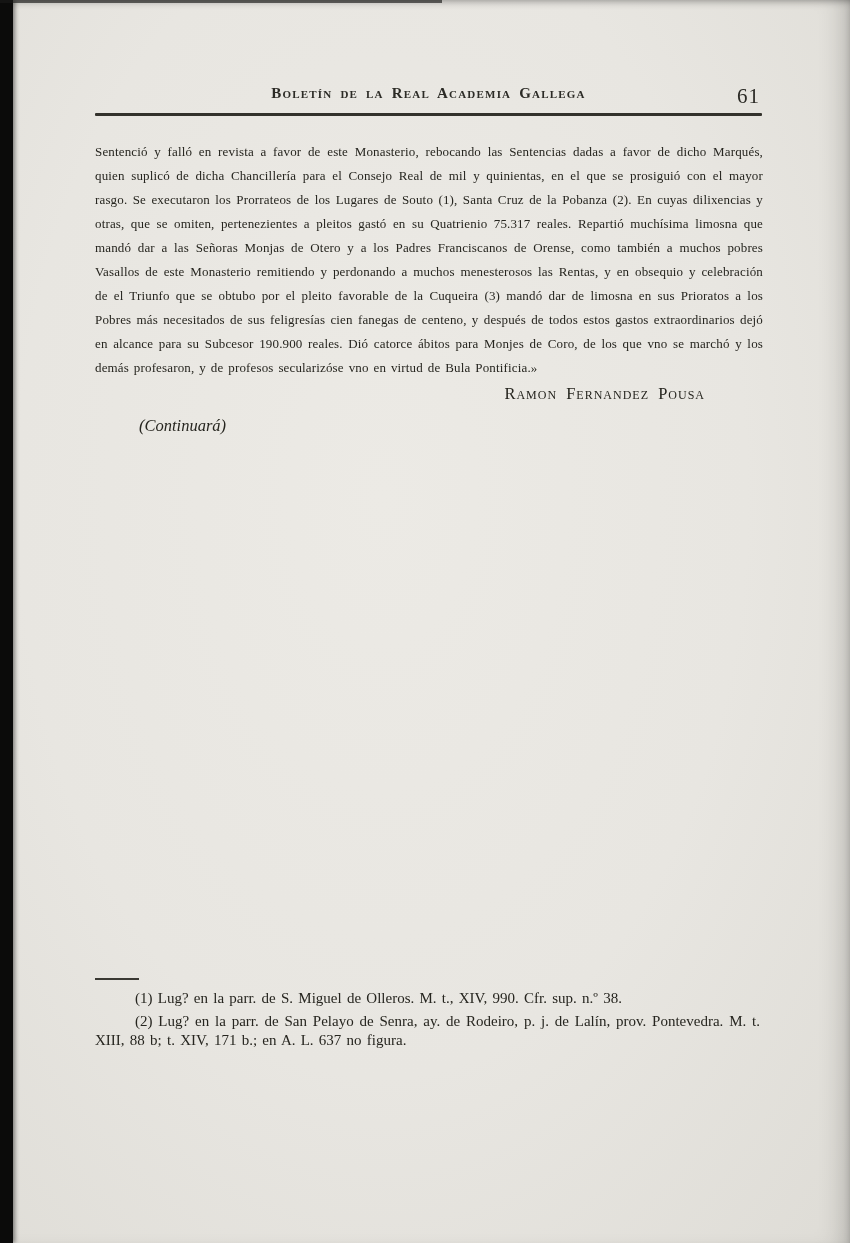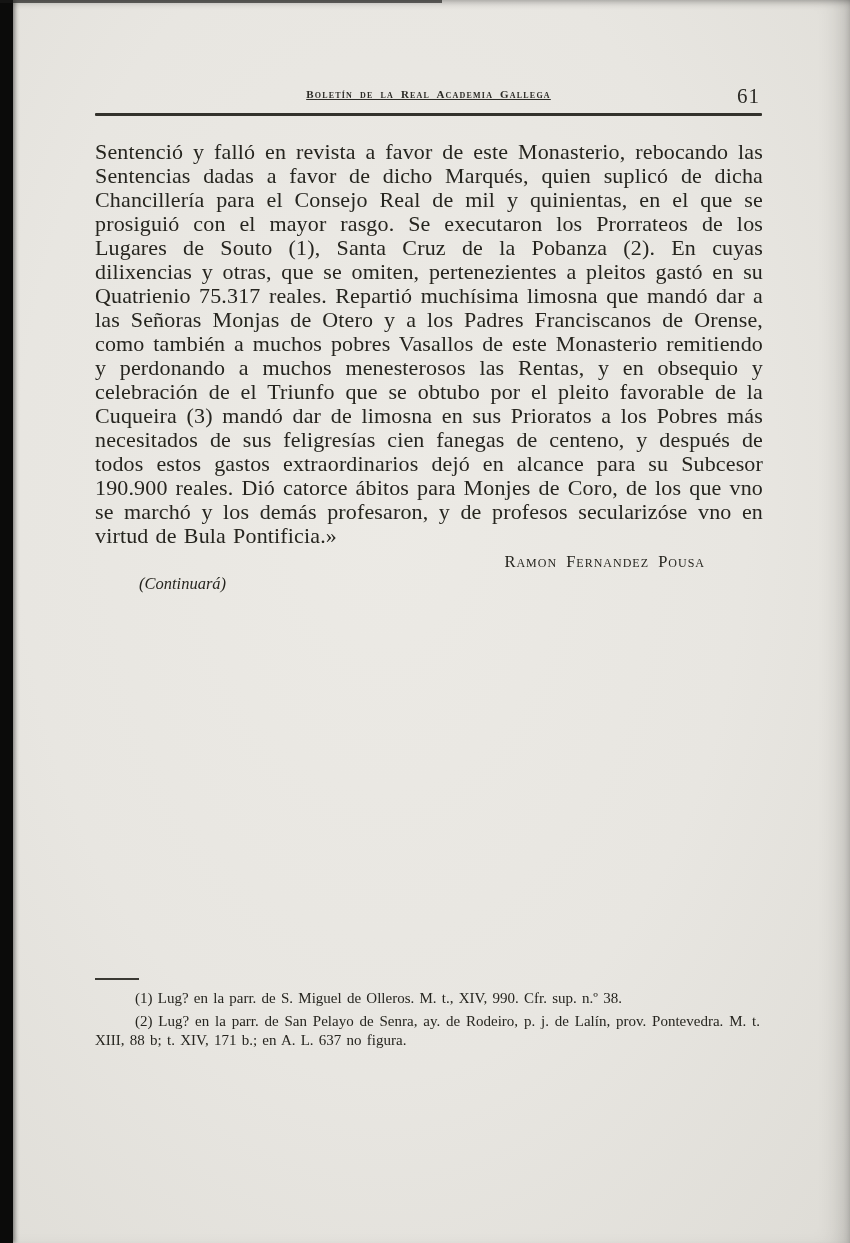--- a/index.html
+++ b/index.html
@@ -38,25 +38,24 @@
     position: absolute;
     top: 84px;
     left: 95px;
     width: 667px;
     height: 24px;
     text-align: center;
   }
   .journal-title {
     font-variant: small-caps;
     font-weight: bold;
-    font-size: 11px;
+    font-size: 15px;
     letter-spacing: 1.2px;
     word-spacing: 3px;
     color: #2c2b26;
-    text-decoration: underline;
   }
   .page-number {
     position: absolute;
     right: 2px;
     top: 0;
     font-size: 21px;
     letter-spacing: 1px;
     color: #2c2b26;
   }
   .header-rule {
@@ -69,38 +68,38 @@
     border-radius: 1px;
   }
   .body-text {
     position: absolute;
     top: 140px;
     left: 95px;
     width: 668px;
   }
   .paragraph {
     margin: 0;
-    font-size: 22px;
+    font-size: 13px;
     line-height: 24px;
     text-align: justify;
     word-spacing: 1.5px;
     letter-spacing: 0.15px;
   }
   .signature {
     margin: 4px 0 0 0;
     font-variant: small-caps;
     font-weight: normal;
     font-size: 16.5px;
     letter-spacing: 1px;
     word-spacing: 4px;
     text-align: right;
     padding-right: 58px;
   }
   .continuation {
-    margin: 2px 0 0 0;
+    margin: 12px 0 0 0;
     font-style: italic;
     font-size: 16.5px;
     padding-left: 44px;
   }
   .footnotes {
     position: absolute;
     top: 978px;
     left: 95px;
     width: 665px;
   }

